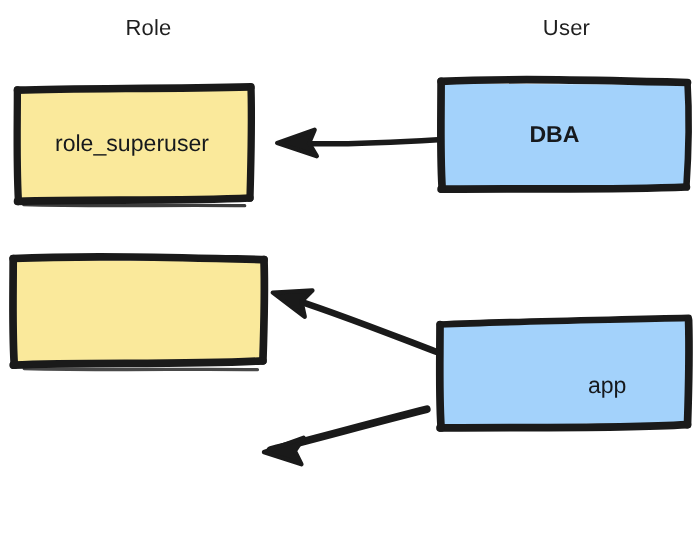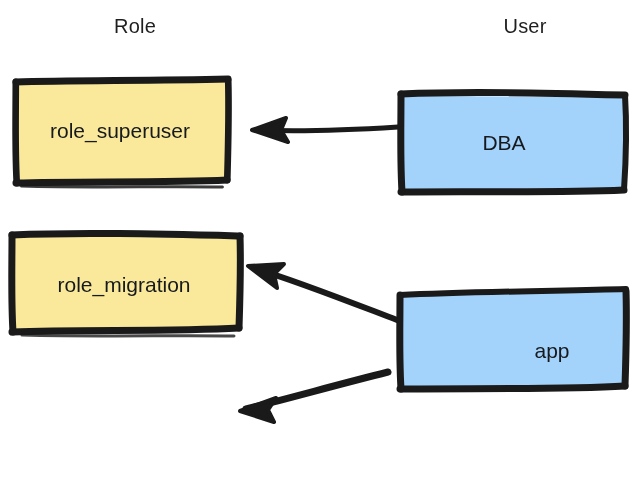--- a/index.html
+++ b/index.html
@@ -23,21 +23,21 @@
     position: absolute;
     font-family: "Liberation Sans", sans-serif;
     font-size: 20px;
     color: #1f1f1f;
     letter-spacing: 0.2px;
     text-align: center;
     white-space: nowrap;
     line-height: 1;
   }
   #header-role  { left: 30px;  top: 16px; width: 210px; }
-  #header-user  { left: 420px; top: 16px; width: 210px; }
+  #header-user  { left: 410px; top: 16px; width: 210px; }
 
   
   .node {
     position: absolute;
     box-sizing: border-box;
     display: flex;
     align-items: center;
     justify-content: center;
   }
   .node .shape {
@@ -64,21 +64,21 @@
   
   #node-role-superuser { left: 12px;  top: 74px;  width: 220px; height: 112px; }
   #node-role-superuser .node-label { transform: translate(-2px, 0px); }
 
   #node-role-migration { left: 8px;   top: 228px; width: 236px; height: 108px; }
   #node-role-migration .node-label { transform: translate(-2px, 2px); }
 
   #node-role-rw        { left: 6px;   top: 382px; width: 230px; height: 110px; }
   #node-role-rw        .node-label { transform: translate(-3px, 16px); }
 
-  #node-dba            { left: 396px; top: 88px;  width: 232px; height: 108px; }
+  #node-dba            { left: 396px; top: 68px;  width: 232px; height: 108px; font-weight: bold; }
   #node-dba .node-label { transform: translate(-8px, 0px); }
 
   #node-app            { left: 396px; top: 286px; width: 232px; height: 108px; }
   #node-app .node-label { transform: translate(40px, 10px); }
 
   
   #arrow-layer {
     position: absolute;
     left: 0; top: 0;
     width: 632px;
@@ -115,21 +115,20 @@
     <span class="shape">
       <svg viewBox="0 0 236 108" preserveAspectRatio="none">
         <path d="M6,8 L231,10 L230,99 L5,103 Z" fill="#fae99b"></path>
         <path d="M4,7 C70,4 150,6 232,8" fill="none" stroke="#1a1a1a" stroke-width="7" stroke-linecap="round"></path>
         <path d="M232,8 C233,38 232,70 231,100" fill="none" stroke="#1a1a1a" stroke-width="7" stroke-linecap="round"></path>
         <path d="M231,100 C160,104 70,101 4,104" fill="none" stroke="#1a1a1a" stroke-width="7" stroke-linecap="round"></path>
         <path d="M5,104 C3,72 4,38 4,7" fill="none" stroke="#1a1a1a" stroke-width="7" stroke-linecap="round"></path>
         <path d="M14,107 C90,109 170,107 226,108" fill="none" stroke="#1a1a1a" stroke-width="3" stroke-linecap="round" opacity="0.8"></path>
       </svg>
     </span>
-    <span class="node-label">role_migration</span>
   </div>
 
 
   <div class="node" id="node-dba">
     <span class="shape">
       <svg viewBox="0 0 232 108" preserveAspectRatio="none">
         <path d="M7,8 L228,9 L227,100 L6,102 Z" fill="#a3d2fb"></path>
         <path d="M5,6 C70,3 150,5 229,7" fill="none" stroke="#1a1a1a" stroke-width="7" stroke-linecap="round"></path>
         <path d="M229,7 C231,40 230,72 228,102" fill="none" stroke="#1a1a1a" stroke-width="6" stroke-linecap="round"></path>
         <path d="M228,102 C160,105 70,103 5,104" fill="none" stroke="#1a1a1a" stroke-width="7" stroke-linecap="round"></path>

